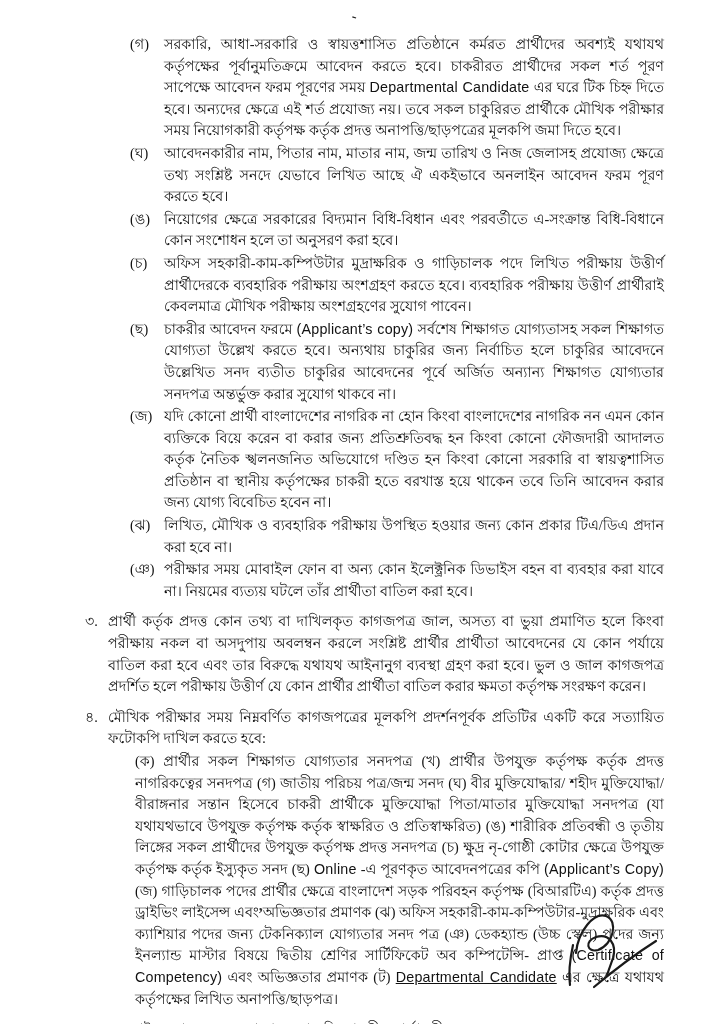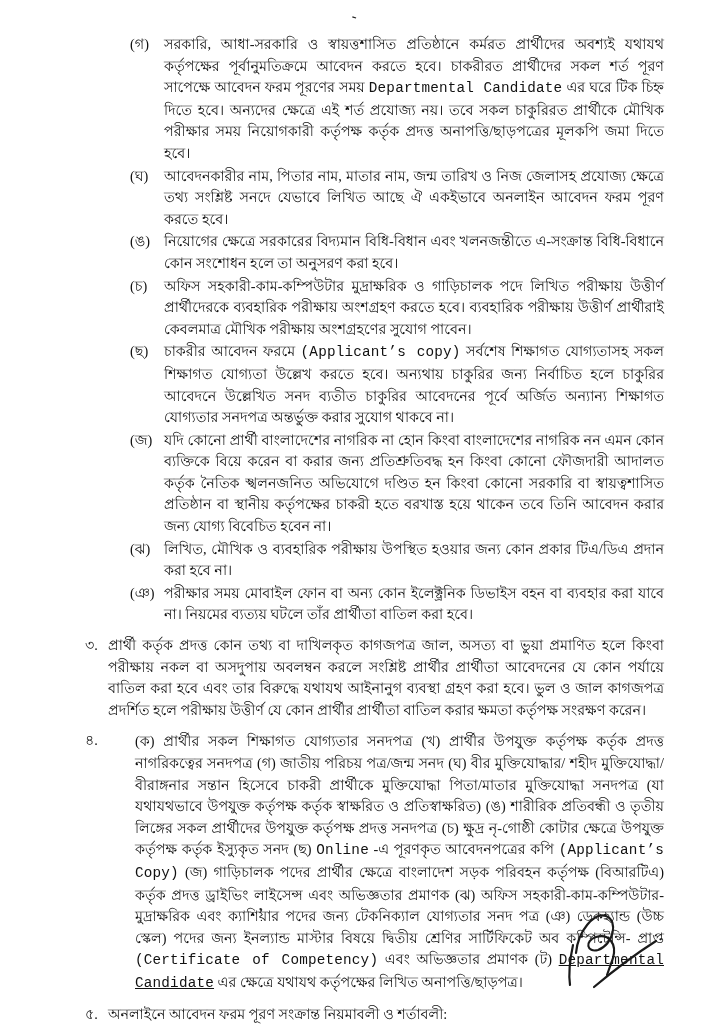--- a/index.html
+++ b/index.html
@@ -12,21 +12,21 @@
     line-height:21.6px;
     overflow:hidden;
     position:relative;
   }
   .page{
     position:absolute;
     top:34px;left:85px;right:60px;
   }
   .b{font-weight:normal;}
   .u{text-decoration:underline;}
-  .en{font-family:Liberation Mono, monospace;letter-spacing:.2px;}
+  .en{font-family:Liberation Sans, sans-serif;letter-spacing:.2px;}
   .just{text-align:justify;text-justify:inter-word;}
 
   
   .lettered{margin-left:45px;}
   .litem{display:flex;margin-bottom:1px;}
   .litem .lbl{flex:0 0 34px;}
   .litem .txt{flex:1;}
 
   
   .nitem{display:flex;margin-top:9px;}
@@ -61,21 +61,21 @@
     <div class="litem">
       <div class="lbl">(গ)</div>
       <div class="txt just"><span>সরকারি, আধা-সরকারি ও স্বায়ত্তশাসিত প্রতিষ্ঠানে কর্মরত প্রার্থীদের অবশ্যই যথাযথ কর্তৃপক্ষের পূর্বানুমতিক্রমে আবেদন করতে হবে। চাকরীরত প্রার্থীদের সকল শর্ত পূরণ সাপেক্ষে আবেদন ফরম পূরণের সময় </span><span class="en">Departmental Candidate</span><span> এর ঘরে টিক চিহ্ন দিতে হবে। অন্যদের ক্ষেত্রে এই শর্ত প্রযোজ্য নয়। তবে সকল চাকুরিরত প্রার্থীকে মৌখিক পরীক্ষার সময় নিয়োগকারী কর্তৃপক্ষ কর্তৃক প্রদত্ত অনাপত্তি/ছাড়পত্রের মূলকপি জমা দিতে হবে।</span></div>
     </div>
     <div class="litem">
       <div class="lbl">(ঘ)</div>
       <div class="txt just"><span>আবেদনকারীর নাম, পিতার নাম, মাতার নাম, জন্ম তারিখ ও নিজ জেলাসহ প্রযোজ্য ক্ষেত্রে তথ্য সংশ্লিষ্ট সনদে যেভাবে লিখিত আছে ঐ একইভাবে অনলাইন আবেদন ফরম পূরণ করতে হবে।</span></div>
     </div>
     <div class="litem">
       <div class="lbl">(ঙ)</div>
-      <div class="txt just"><span>নিয়োগের ক্ষেত্রে সরকারের বিদ্যমান বিধি-বিধান এবং খলনজন্তীতে এ-সংক্রান্ত বিধি-বিধানে কোন সংশোধন হলে তা অনুসরণ করা হবে।</span></div>
+      <div class="txt just"><span>নিয়োগের ক্ষেত্রে সরকারের বিদ্যমান বিধি-বিধান এবং পরবর্তীতে এ-সংক্রান্ত বিধি-বিধানে কোন সংশোধন হলে তা অনুসরণ করা হবে।</span></div>
     </div>
     <div class="litem">
       <div class="lbl">(চ)</div>
       <div class="txt just"><span>অফিস সহকারী-কাম-কম্পিউটার মুদ্রাক্ষরিক ও গাড়িচালক পদে লিখিত পরীক্ষায় উত্তীর্ণ প্রার্থীদেরকে ব্যবহারিক পরীক্ষায় অংশগ্রহণ করতে হবে। </span><span class="b">ব্যবহারিক পরীক্ষায় উত্তীর্ণ প্রার্থীরাই</span><span> কেবলমাত্র মৌখিক পরীক্ষায় অংশগ্রহণের সুযোগ পাবেন।</span></div>
     </div>
     <div class="litem">
       <div class="lbl">(ছ)</div>
       <div class="txt just"><span>চাকরীর আবেদন ফরমে </span><span class="en">(Applicant’s copy)</span><span> </span><span class="b">সর্বশেষ শিক্ষাগত</span><span> যোগ্যতাসহ সকল শিক্ষাগত যোগ্যতা উল্লেখ করতে হবে। অন্যথায় চাকুরির জন্য নির্বাচিত </span><span class="b">হলে চাকুরির আবেদনে উল্লেখিত</span><span> সনদ ব্যতীত চাকুরির আবেদনের পূর্বে অর্জিত অন্যান্য শিক্ষাগত যোগ্যতার </span><span class="b">সনদপত্র অন্তর্ভুক্ত</span><span> করার সুযোগ থাকবে না।</span></div>
     </div>
     <div class="litem">
@@ -93,20 +93,21 @@
   </div>
 
   <div class="nitem">
     <div class="num">৩.</div>
     <div class="body just"><span>প্রার্থী কর্তৃক প্রদত্ত কোন তথ্য বা দাখিলকৃত কাগজপত্র জাল, অসত্য বা ভুয়া প্রমাণিত হলে কিংবা পরীক্ষায় নকল বা অসদুপায় অবলম্বন করলে সংশ্লিষ্ট প্রার্থীর প্রার্থীতা আবেদনের যে কোন পর্যায়ে বাতিল করা হবে এবং তার বিরুদ্ধে যথাযথ আইনানুগ ব্যবস্থা গ্রহণ করা হবে। ভুল ও জাল কাগজপত্র প্রদর্শিত হলে পরীক্ষায় উত্তীর্ণ যে কোন প্রার্থীর প্রার্থীতা বাতিল করার ক্ষমতা কর্তৃপক্ষ সংরক্ষণ করেন।</span></div>
   </div>
 
   <div class="nitem">
     <div class="num">৪.</div>
     <div class="body">
+      <div class="n-heading just"><span class="b">মৌখিক পরীক্ষার সময় নিম্নবর্ণিত কাগজপত্রের মূলকপি প্রদর্শনপূর্বক প্রতিটির একটি করে সত্যায়িত ফটোকপি দাখিল করতে হবে:</span></div>
       <div class="sub-par just"><span>(ক) প্রার্থীর সকল শিক্ষাগত যোগ্যতার সনদপত্র (খ) প্রার্থীর উপযুক্ত কর্তৃপক্ষ কর্তৃক প্রদত্ত নাগরিকত্বের সনদপত্র (গ) জাতীয় পরিচয় পত্র/জন্ম সনদ (ঘ) </span><span class="b">বীর মুক্তিযোদ্ধার/ শহীদ মুক্তিযোদ্ধা/ বীরাঙ্গনার</span><span> সন্তান হিসেবে চাকরী প্রার্থীকে মুক্তিযোদ্ধা পিতা/মাতার মুক্তিযোদ্ধা সনদপত্র (যা যথাযথভাবে উপযুক্ত কর্তৃপক্ষ কর্তৃক স্বাক্ষরিত ও প্রতিস্বাক্ষরিত) (ঙ) শারীরিক প্রতিবন্ধী ও তৃতীয় লিঙ্গের সকল প্রার্থীদের উপযুক্ত কর্তৃপক্ষ প্রদত্ত সনদপত্র (চ) ক্ষুদ্র নৃ-গোষ্ঠী কোটার ক্ষেত্রে উপযুক্ত কর্তৃপক্ষ কর্তৃক ইস্যুকৃত সনদ (ছ) </span><span class="en">Online</span><span> -এ পূরণকৃত আবেদনপত্রের কপি </span><span class="en">(Applicant’s Copy)</span><span> (জ) গাড়িচালক পদের প্রার্থীর ক্ষেত্রে বাংলাদেশ সড়ক পরিবহন কর্তৃপক্ষ (বিআরটিএ) কর্তৃক প্রদত্ত ড্রাইভিং লাইসেন্স এবং অভিজ্ঞতার প্রমাণক (ঝ) অফিস সহকারী-কাম-কম্পিউটার-মুদ্রাক্ষরিক এবং ক্যাশিয়ার পদের জন্য টেকনিক্যাল যোগ্যতার সনদ পত্র (ঞ) ডেকহ্যান্ড (উচ্চ স্কেল) পদের জন্য ইনল্যান্ড মাস্টার বিষয়ে দ্বিতীয় শ্রেণির সার্টিফিকেট অব কম্পিটেন্সি- প্রাপ্ত </span><span class="en">(Certificate of Competency)</span><span> এবং অভিজ্ঞতার প্রমাণক (ট) </span><span class="u en">Departmental Candidate</span><span> এর ক্ষেত্রে যথাযথ কর্তৃপক্ষের লিখিত অনাপত্তি/ছাড়পত্র।</span></div>
     </div>
   </div>
 
   <div class="nitem">
     <div class="num">৫.</div>
     <div class="body">
       <div class="n-heading just"><span class="b">অনলাইনে আবেদন ফরম পূরণ সংক্রান্ত নিয়মাবলী ও শর্তাবলী:</span></div>
 
     </div>

